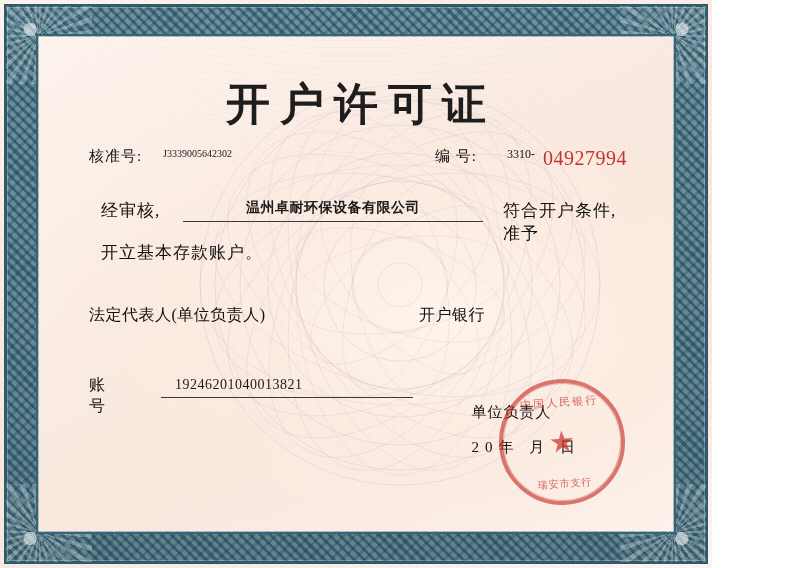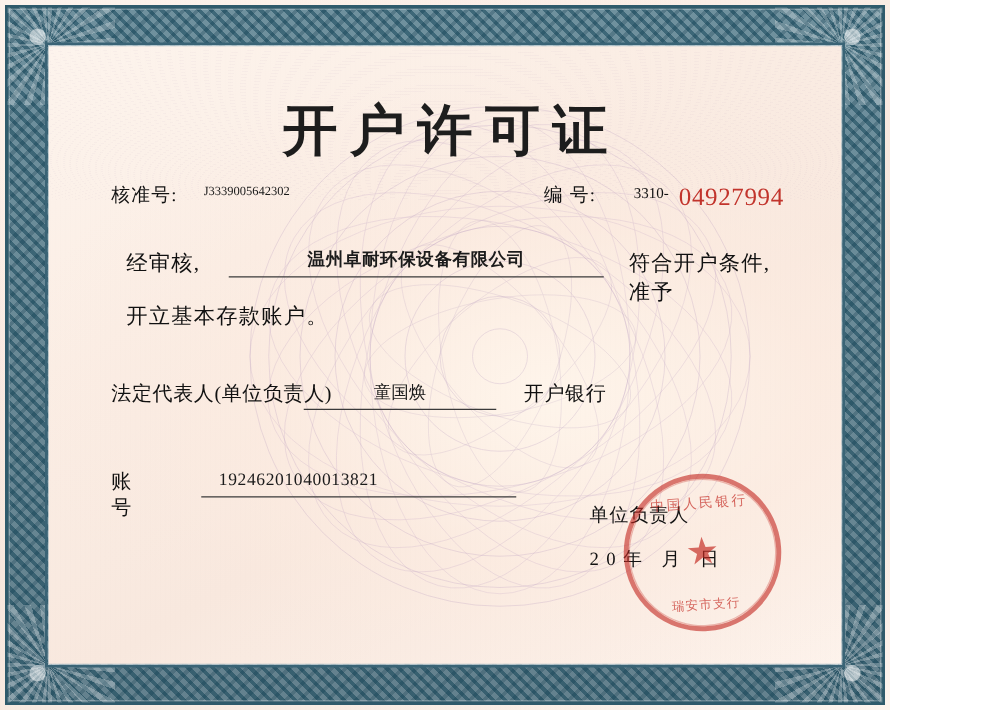--- a/index.html
+++ b/index.html
@@ -376,23 +376,20 @@
       <span class="company-slot">
         <span class="company-name">温州卓耐环保设备有限公司</span>
       </span>
       <span class="l1-post">符合开户条件,准予</span>
     </div>
 
     <div class="line2">开立基本存款账户。</div>
 
     <div class="line3">
       <span class="rep-label">法定代表人(单位负责人)</span>
-      <span class="rep-slot">
-        <span class="rep-name">童国焕</span>
-      </span>
       <span class="bank-label">开户银行</span>
     </div>
 
     <div class="line4">
       <span class="acct-label">账 号</span>
       <span class="acct-slot">
         <span class="acct-value">19246201040013821</span>
       </span>
     </div>
 

